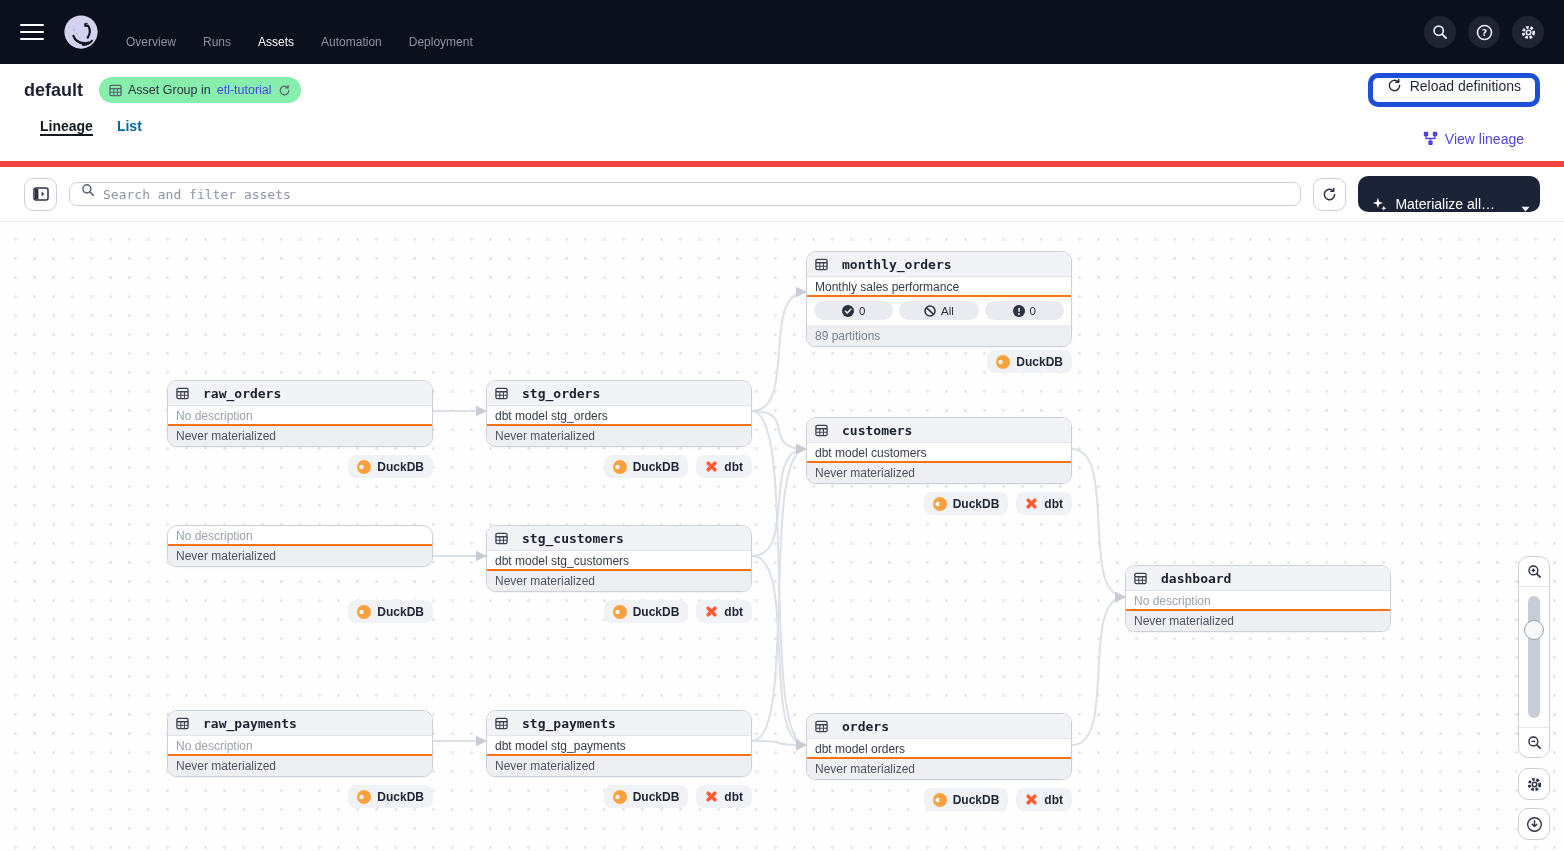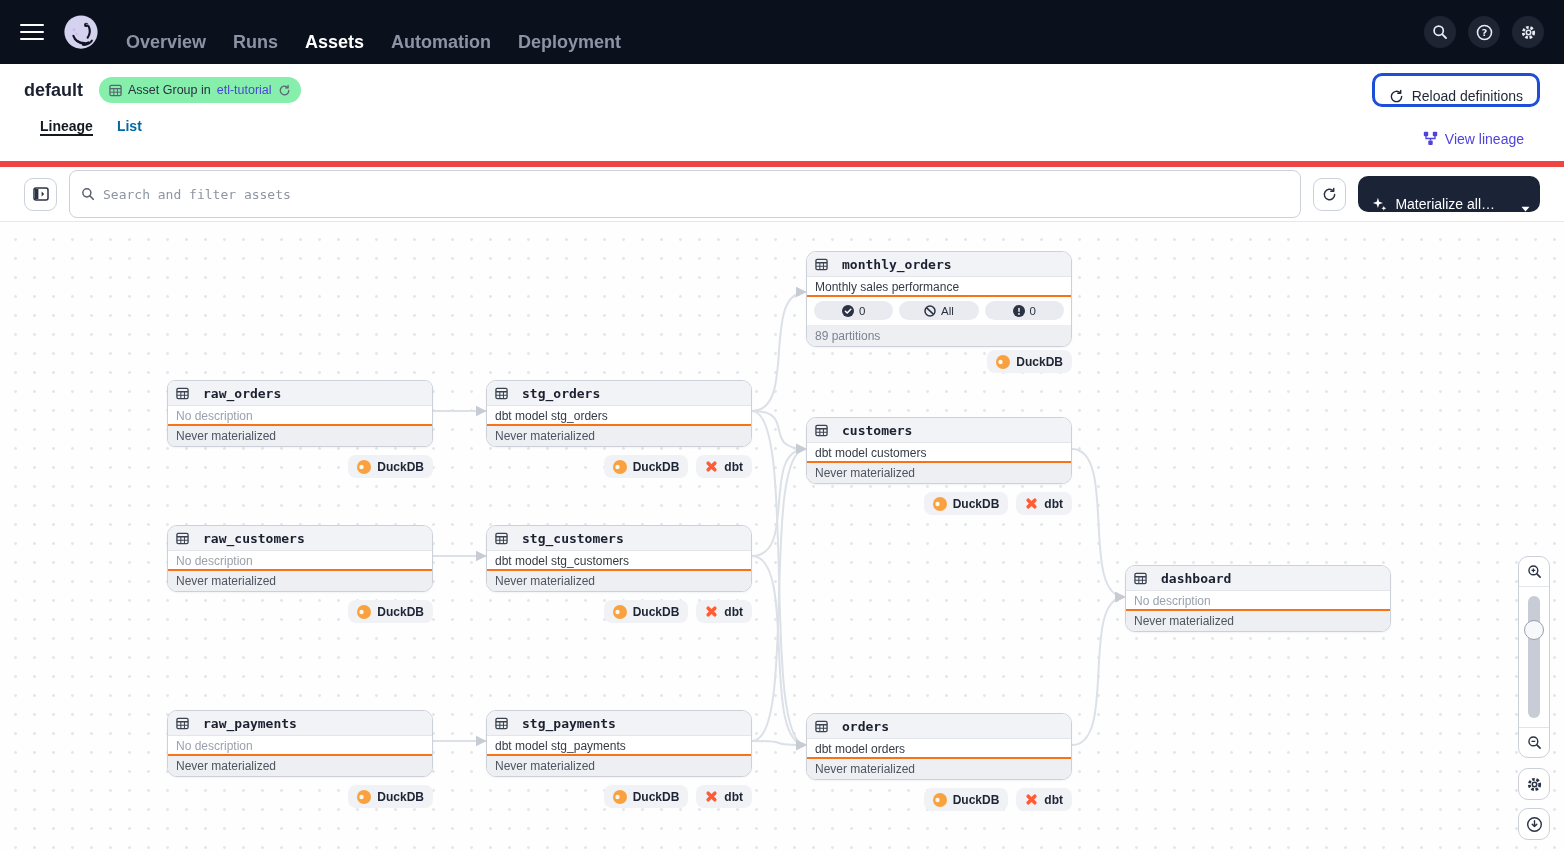--- a/index.html
+++ b/index.html
@@ -4,43 +4,43 @@
 <style>
   * { box-sizing: border-box; margin: 0; padding: 0; }
   html,body { width:1564px; height:851px; overflow:hidden; font-family:"Liberation Sans",sans-serif; background:#fff; }
 
   
   .topnav { height:64px; background:#0B101D; display:flex; align-items:center; padding:0 20px; }
   .hamburger { width:24px; height:16px; display:flex; flex-direction:column; justify-content:space-between; cursor:pointer; }
   .hamburger span { display:block; height:2.4px; background:#fff; border-radius:2px; }
   .logo { margin-left:18px; width:38px; height:38px; }
   .nav-items { display:flex; gap:27px; margin-left:26px; }
-  .nav-item { font-size:18px; font-weight:700; color:#8B93A4; cursor:pointer;margin-top:20px; }
+  .nav-item { font-size:12px; font-weight:400; color:#8B93A4; cursor:pointer;margin-top:20px; }
   .nav-item.active { color:#fff; }
   .topnav-right { margin-left:auto; display:flex; gap:12px; }
   .icon-circle { width:32px; height:32px; border-radius:50%; background:#1E2432; display:flex; align-items:center; justify-content:center; cursor:pointer; }
 
   
   .page-header { height:52px; display:flex; align-items:center; padding:0 24px; }
   .page-title { font-size:18px; font-weight:700; color:#1B2130; }
   .group-badge { margin-left:16px; background:#86efac; border-radius:14px; height:26px; display:flex; align-items:center; gap:6px; padding:0 10px; font-size:12.5px; color:#2A3140; }
   .group-badge a { color:#4F43DD; text-decoration:none; cursor:pointer; }
-  .reload-btn { margin-left:auto; height:34px; display:flex; align-items:flex-end; gap:8px; border:3px solid #1d4ed8; border-radius:10px; background:#fff; padding:0 14px; font-size:14px; color:#1F2635; cursor:pointer; font-family:inherit; }
+  .reload-btn { margin-left:auto; height:34px; display:flex; align-items:flex-start; gap:8px; border:5px solid #1d4ed8; border-radius:10px; background:#fff; padding:0 14px; font-size:14px; color:#1F2635; cursor:pointer; font-family:inherit; }
 
   
   .tabs-row { height:51px; border-bottom:6px solid #ef4444; display:flex; align-items:flex-start; padding:0 40px; }
   .tabs { display:flex; gap:24px; }
   .tab { display:flex; align-items:center; font-size:14px; font-weight:600; color:#0369a1; cursor:pointer; border-bottom:2.5px solid transparent; padding-top:2px; }
   .tab.active { color:#14181F; border-bottom-color:#14181F; }
   .view-lineage { margin-left:auto; align-self:center; display:flex; align-items:center; gap:7px; color:#4F43DD; font-size:14px; font-weight:500; text-decoration:none; cursor:pointer; }
 
   
   .toolbar { height:55px; border-bottom:1px solid #E6E8EC; display:flex; align-items:center; padding:0 24px; gap:12px; }
   .sq-btn { width:33px; height:33px; border:1px solid #CCD1DA; border-radius:9px; background:#fff; display:flex; align-items:center; justify-content:center; cursor:pointer; }
-  .search-box { flex:1; height:48px; border:1px solid #CCD1DA; border-radius:8px; display:flex; align-items:center; gap:8px; padding:0 11px; background:#fff; }
+  .search-box { flex:1; height:24px; border:1px solid #CCD1DA; border-radius:8px; display:flex; gap:8px; padding:0 11px; background:#fff; }
   .search-box input { border:none; outline:none; flex:1; font-family:"DejaVu Sans Mono",monospace; font-size:13px; color:#1B2130; background:transparent; }
   .search-box input::placeholder { color:#8D95A3; }
   .materialize { display:flex; align-items:flex-end; background:#1B2336; border-radius:10px; height:36px; overflow:hidden; cursor:pointer; }
   .materialize .main { display:flex; align-items:center; gap:8px; padding:0 14px; color:#fff; font-size:14px; font-weight:500; }
   .materialize .divider { width:1px; background:#3A4250; margin:7px 0; }
   .materialize .caret { width:30px; display:flex; align-items:center; justify-content:center; }
 
   
   .graph { position:relative; height:629px; background-color:#FEFEFE; overflow:hidden;
     background-image:radial-gradient(circle,#E3E6EB 1.3px, transparent 1.5px);
@@ -294,21 +294,21 @@
     </div>
     <div class="node-tags" style="left: 806px; top: 128px; width: 266px;">
       <div class="tag">
         <svg width="14" height="14" viewBox="0 0 14 14">
           <circle cx="7" cy="7" r="7" fill="#F9A13E"></circle>
           <circle cx="4.5" cy="7" r="2.2" fill="#FFFFFF" opacity="0.92"></circle>
         </svg>
         <span>DuckDB</span>
       </div>
     </div>
-    <div class="asset-node" style="left: 167px; top: 158px; border-radius: 8px;">
+    <div class="asset-node" style="left: 167px; top: 158px;">
       <div class="node-title">
         <svg width="13" height="13" viewBox="0 0 14 14">
           <rect x="1" y="1.5" width="12" height="11" rx="1.4" fill="none" stroke="#3A4250" stroke-width="1.4"></rect>
           <line x1="1" y1="5" x2="13" y2="5" stroke="#3A4250" stroke-width="1.6"></line>
           <line x1="5.2" y1="5" x2="5.2" y2="12.5" stroke="#3A4250" stroke-width="1.1"></line>
           <line x1="9.1" y1="5" x2="9.1" y2="12.5" stroke="#3A4250" stroke-width="1.1"></line>
           <line x1="1" y1="8.8" x2="13" y2="8.8" stroke="#3A4250" stroke-width="1.1"></line>
         </svg>
         <span>raw_orders</span>
       </div>
@@ -382,30 +382,20 @@
         <svg width="13" height="13" viewBox="0 0 14 14">
           <g stroke="#FF5C35" stroke-width="3.8" stroke-linecap="round">
             <line x1="3.4" y1="3.4" x2="10.6" y2="10.6"></line>
             <line x1="10.6" y1="3.4" x2="3.4" y2="10.6"></line>
           </g>
         </svg>
         <span>dbt</span>
       </div>
     </div>
     <div class="asset-node" style="left: 167px; top: 303px;">
-      <div class="node-title">
-        <svg width="13" height="13" viewBox="0 0 14 14">
-          <rect x="1" y="1.5" width="12" height="11" rx="1.4" fill="none" stroke="#3A4250" stroke-width="1.4"></rect>
-          <line x1="1" y1="5" x2="13" y2="5" stroke="#3A4250" stroke-width="1.6"></line>
-          <line x1="5.2" y1="5" x2="5.2" y2="12.5" stroke="#3A4250" stroke-width="1.1"></line>
-          <line x1="9.1" y1="5" x2="9.1" y2="12.5" stroke="#3A4250" stroke-width="1.1"></line>
-          <line x1="1" y1="8.8" x2="13" y2="8.8" stroke="#3A4250" stroke-width="1.1"></line>
-        </svg>
-        <span>raw_customers</span>
-      </div>
       <div class="node-desc empty">No description</div>
       <div class="node-footer ">Never materialized</div>
     </div>
     <div class="node-tags" style="left: 167px; top: 378px; width: 266px;">
       <div class="tag">
         <svg width="14" height="14" viewBox="0 0 14 14">
           <circle cx="7" cy="7" r="7" fill="#F9A13E"></circle>
           <circle cx="4.5" cy="7" r="2.2" fill="#FFFFFF" opacity="0.92"></circle>
         </svg>
         <span>DuckDB</span>

